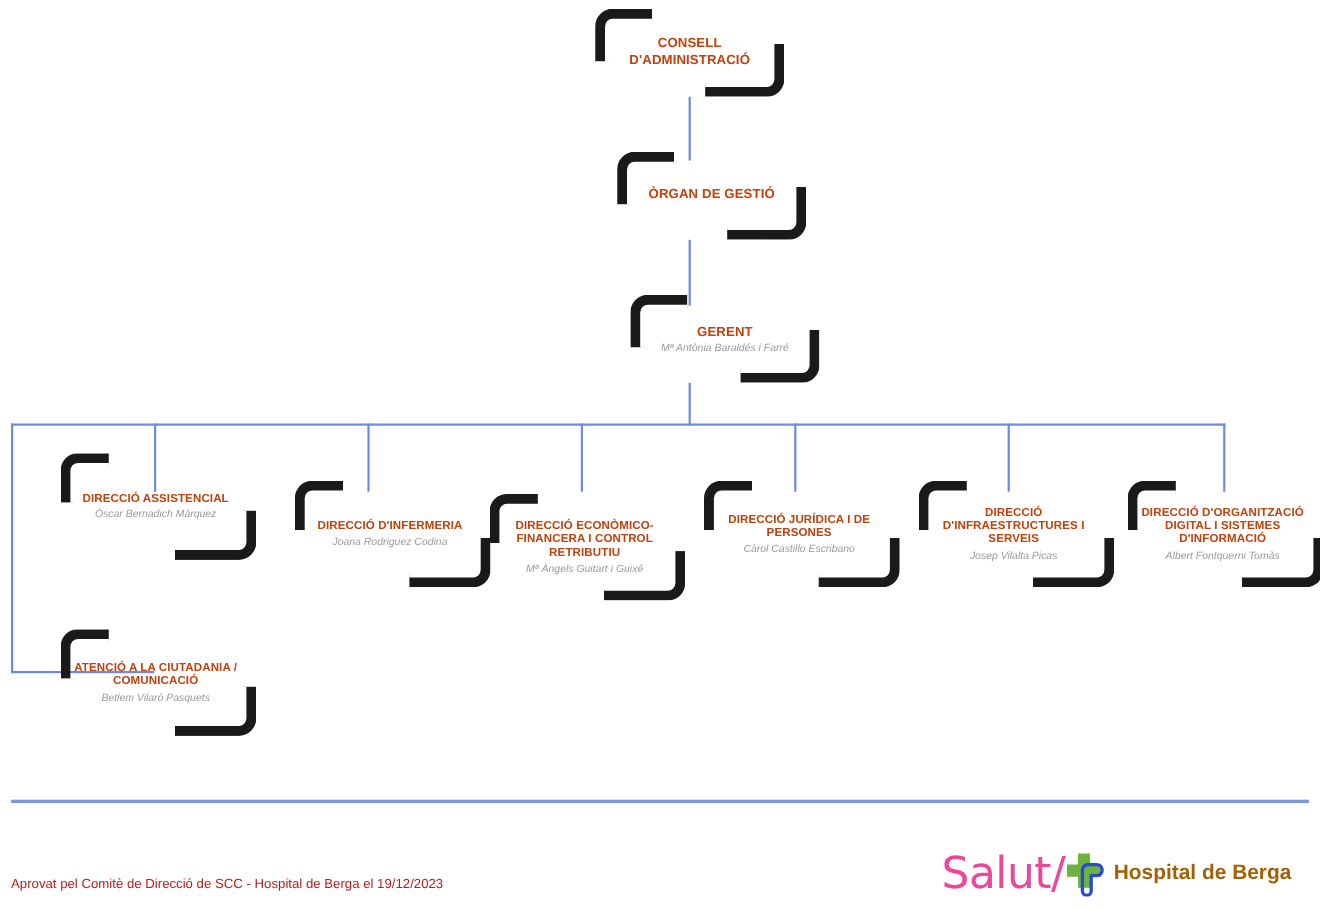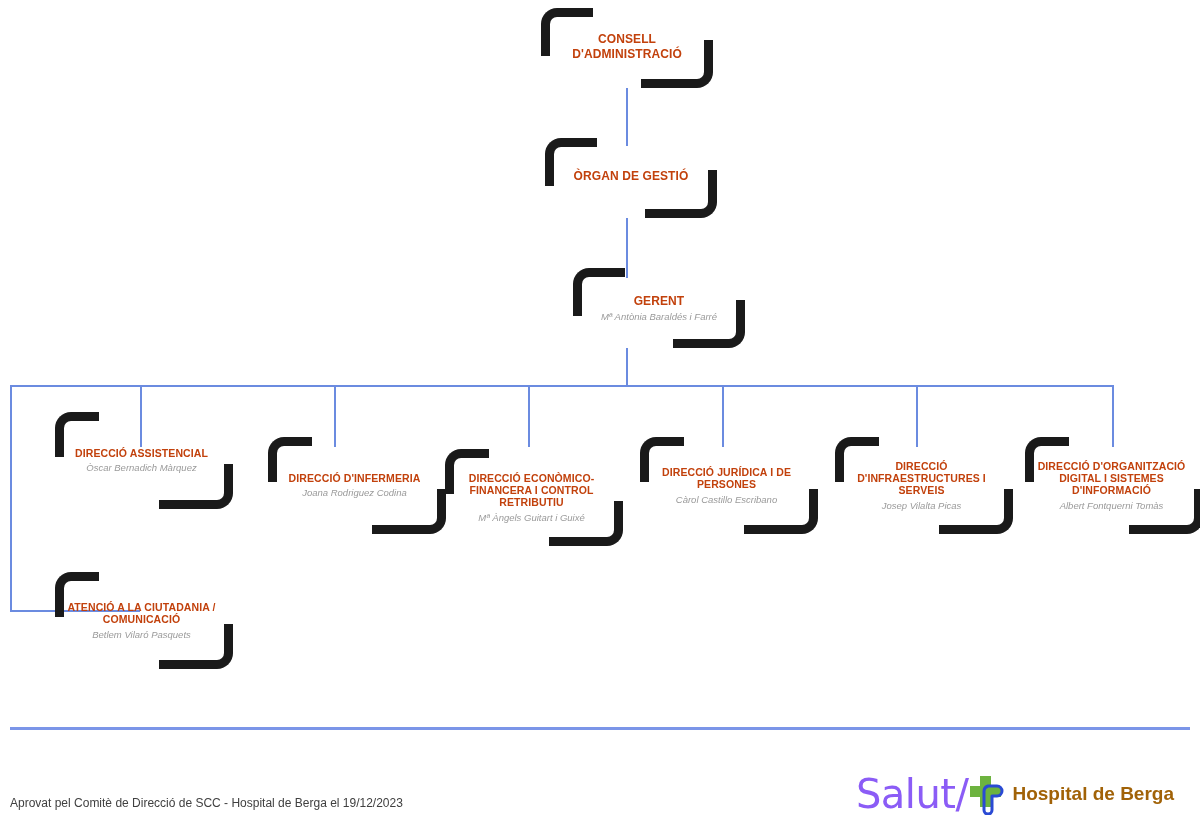--- a/index.html
+++ b/index.html
@@ -74,34 +74,34 @@
   .lvl-top .node-title { font-size: 12px; }
   .lvl-dept .node-title { font-size: 10.5px; }
   .lvl-dept .node-person { font-size: 9.5px; }
   .lvl-top .node-person { font-size: 9.5px; }
 
   
   #footer-note {
     position: absolute;
     left: 10px; top: 796px;
     font-size: 12px;
-    color: #404040;
+    color: #b91c1c;
     white-space: nowrap;
   }
 
   #brand-logo {
     position: absolute;
     right: 26px; top: 770px;
     display: flex; align-items: center; gap: 0px;
     height: 48px;
   }
   #brand-salut {
     font-family: "DejaVu Sans", sans-serif;
     font-size: 40px;
-    color: #8b5cf6;
+    color: #ec4899;
     line-height: 1;
     letter-spacing: -0.5px;
   }
   .cross-wrap { position: relative; width: 40px; height: 42px; margin-left: -2px; }
   #brand-hospital {
     font-size: 19px; font-weight: bold;
     color: #a16207;
     margin-left: 6px;
     white-space: nowrap;
   }
@@ -131,21 +131,21 @@
 
   <div class="node lvl-top" style="left:541px; top:8px; width:172px; height:80px;">
     <div class="bracket tl c-blue" style="left:0; top:0; width:52px; height:48px;"></div>
     <div class="bracket br c-blue" style="right:0; bottom:0; width:72px; height:48px;"></div>
     <div class="node-inner">
       <div class="node-title">CONSELL D'ADMINISTRACIÓ</div>
       <div class="node-person"></div>
     </div>
   </div>
 
-  <div class="node lvl-top" style="left:545px; top:138px; width:172px; height:80px;">
+  <div class="node lvl-top" style="left:561px; top:138px; width:172px; height:80px;">
     <div class="bracket tl c-blue" style="left:0; top:0; width:52px; height:48px;"></div>
     <div class="bracket br c-blue" style="right:0; bottom:0; width:72px; height:48px;"></div>
     <div class="node-inner">
       <div class="node-title">ÒRGAN DE GESTIÓ</div>
       <div class="node-person"></div>
     </div>
   </div>
 
   <div class="node lvl-top" style="left:573px; top:268px; width:172px; height:80px;">
     <div class="bracket tl c-green" style="left:0; top:0; width:52px; height:48px;"></div>

